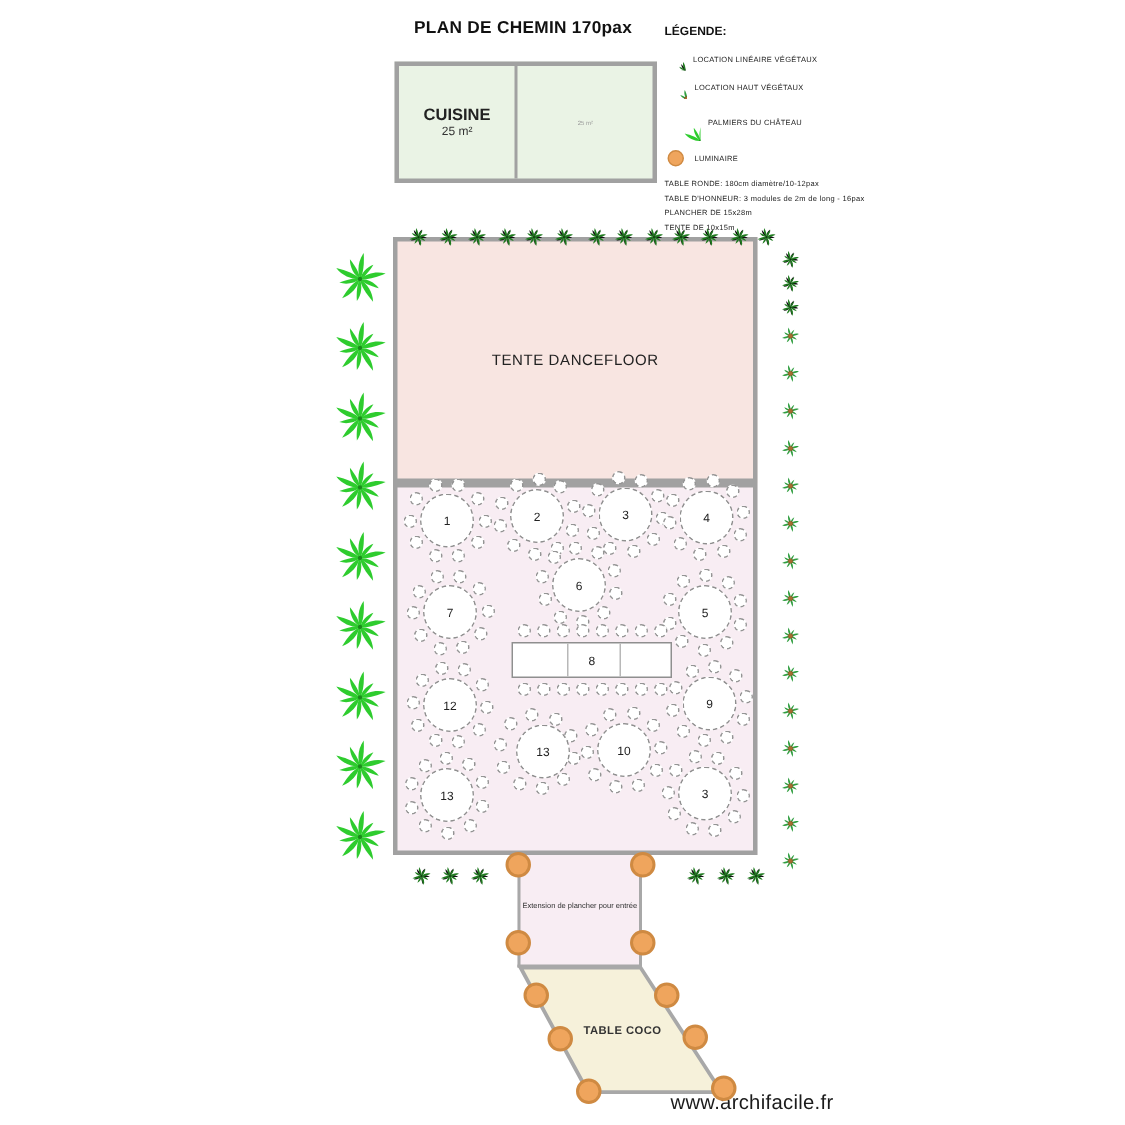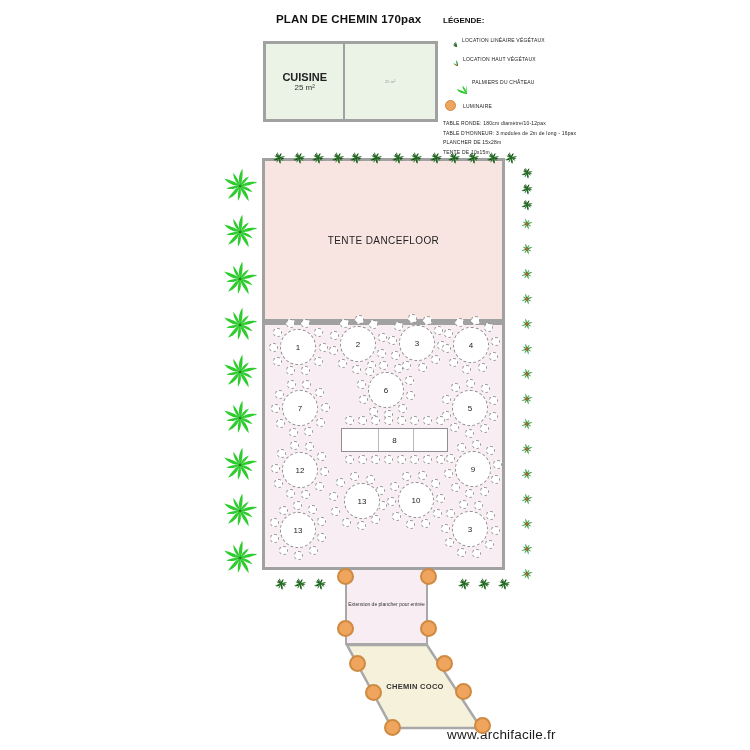--- a/index.html
+++ b/index.html
@@ -165,21 +165,21 @@
 
   <div class="abs" id="plancher"></div>
 
   <div class="abs" id="extension">
     <div id="extension-label">Extension de plancher pour entrée</div>
   </div>
 
   <svg class="abs" id="chemin-svg" width="220" height="150">
     <polygon points="47,45 127,45 181,128 92,128" fill="#f6f1da" stroke="#a8a8a8" stroke-width="2.5"></polygon>
   </svg>
-  <div class="abs" id="chemin-label">CHEMIN COCO</div>
+  <div class="abs" id="chemin-label">TABLE COCO</div>
 
   <div class="abs" id="watermark">www.archifacile.fr</div>
 
 <svg width="36" height="36" viewBox="-20 -20 40 40" style="position: absolute; left: 204px; top: 150px; overflow: visible;">
       <use href="#sym-palm"></use>
     </svg>
     <svg width="36" height="36" viewBox="-20 -20 40 40" style="position: absolute; left: 204px; top: 196px; overflow: visible;">
       <use href="#sym-palm"></use>
     </svg>
     <svg width="36" height="36" viewBox="-20 -20 40 40" style="position: absolute; left: 204px; top: 243px; overflow: visible;">

